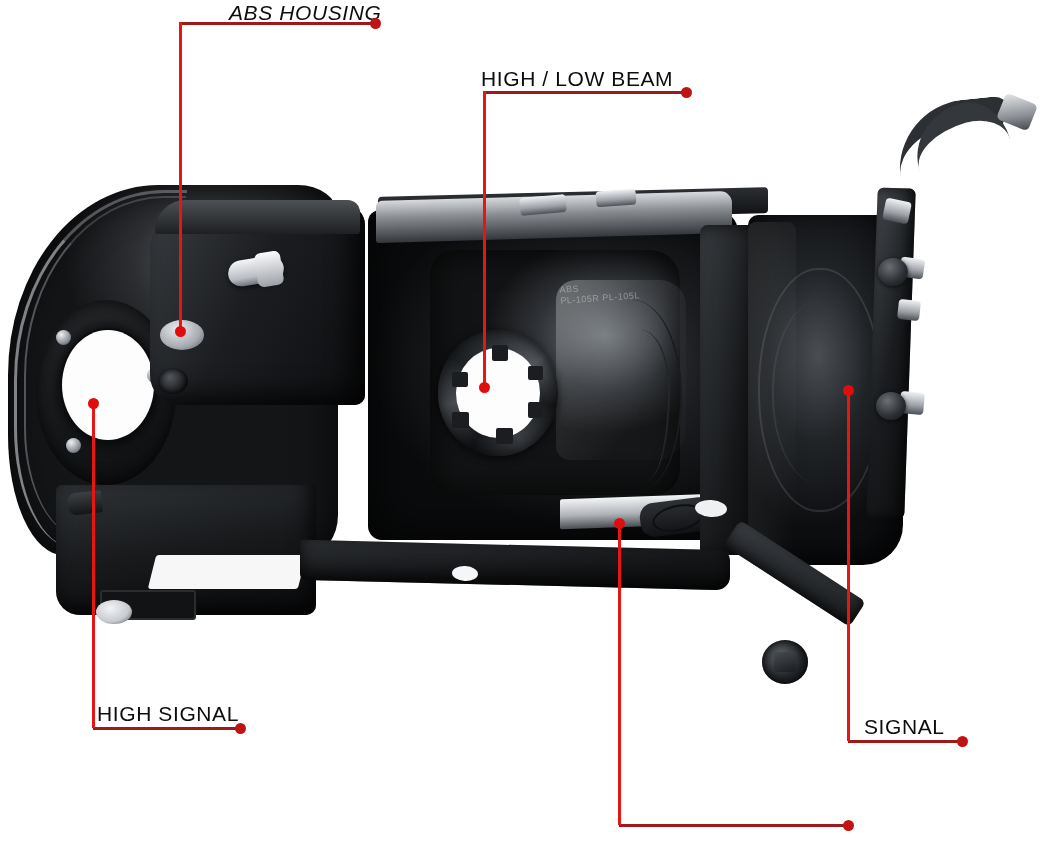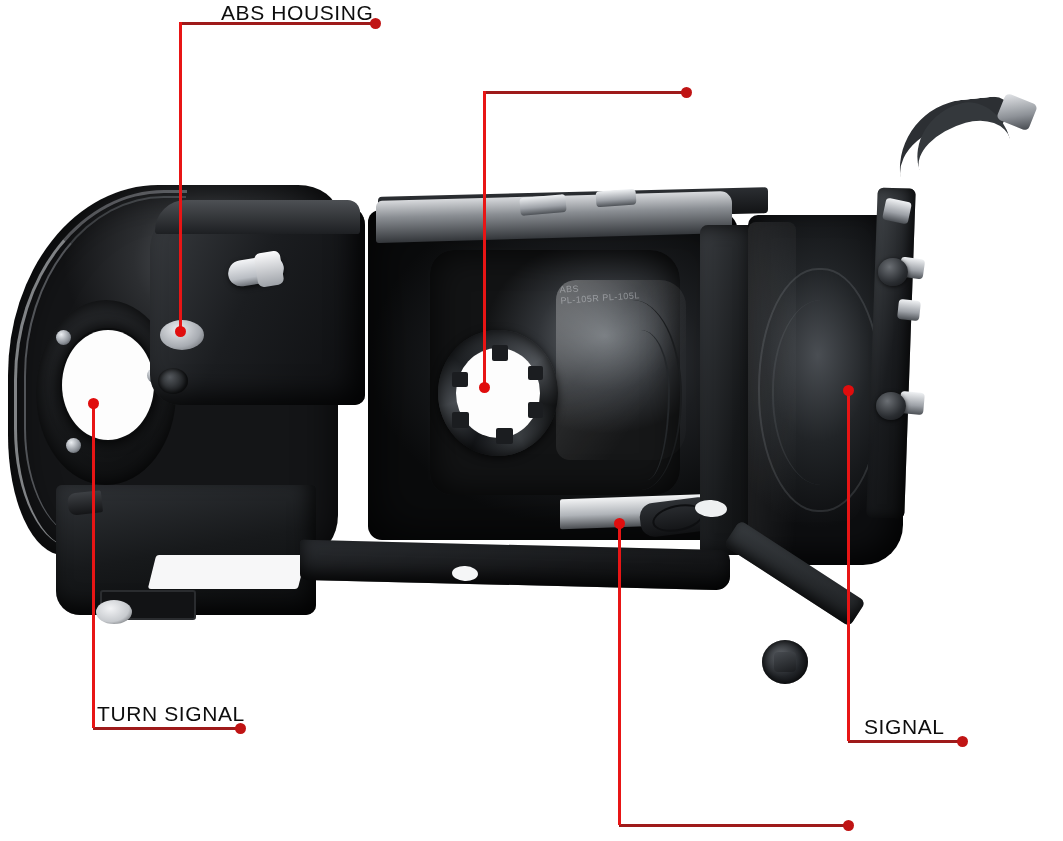--- a/index.html
+++ b/index.html
@@ -510,32 +510,33 @@
     <div class="pp bolt" style="left:876px; top:392px; width:30px; height:28px;"></div>
 
     <div class="pp rail"></div>
     <div class="pp rail-hole"></div>
     <div class="pp rail-hole2"></div>
     <div class="pp leg"></div>
     <div class="pp leg-foot"></div>
     <div class="pp leg-foot-in"></div>
   </div>
 
-  <div class="callout-label" style="left:221px; top:2px;">ABS HOUSING</div>
+  <div class="callout-label" style="left:229px; top:2px;font-style:italic;">ABS HOUSING</div>
   <div class="leader-h" style="left:180px; top:22px; width:195px;"></div>
   <div class="leader-v" style="left:179px; top:22px; height:310px;"></div>
   <div class="dot dark" style="left:370px; top:18px;"></div>
   <div class="dot" style="left:175px; top:326px;"></div>
 
+  <div class="callout-label" style="left:481px; top:68px;">HIGH / LOW BEAM</div>
   <div class="leader-h" style="left:484px; top:91px; width:202px;"></div>
   <div class="leader-v" style="left:483px; top:91px; height:296px;"></div>
   <div class="dot dark" style="left:681px; top:87px;"></div>
   <div class="dot" style="left:479px; top:382px;"></div>
 
-  <div class="callout-label" style="left:97px; top:703px;">TURN SIGNAL</div>
+  <div class="callout-label" style="left:97px; top:703px;">HIGH SIGNAL</div>
   <div class="leader-h" style="left:93px; top:727px; width:147px;"></div>
   <div class="leader-v" style="left:92px; top:403px; height:325px;"></div>
   <div class="dot dark" style="left:235px; top:723px;"></div>
   <div class="dot" style="left:88px; top:398px;"></div>
 
   <div class="callout-label" style="left:864px; top:716px;">SIGNAL</div>
   <div class="leader-h" style="left:848px; top:740px; width:114px;"></div>
   <div class="leader-v" style="left:847px; top:390px; height:351px;"></div>
   <div class="dot dark" style="left:957px; top:736px;"></div>
   <div class="dot" style="left:843px; top:385px;"></div>

